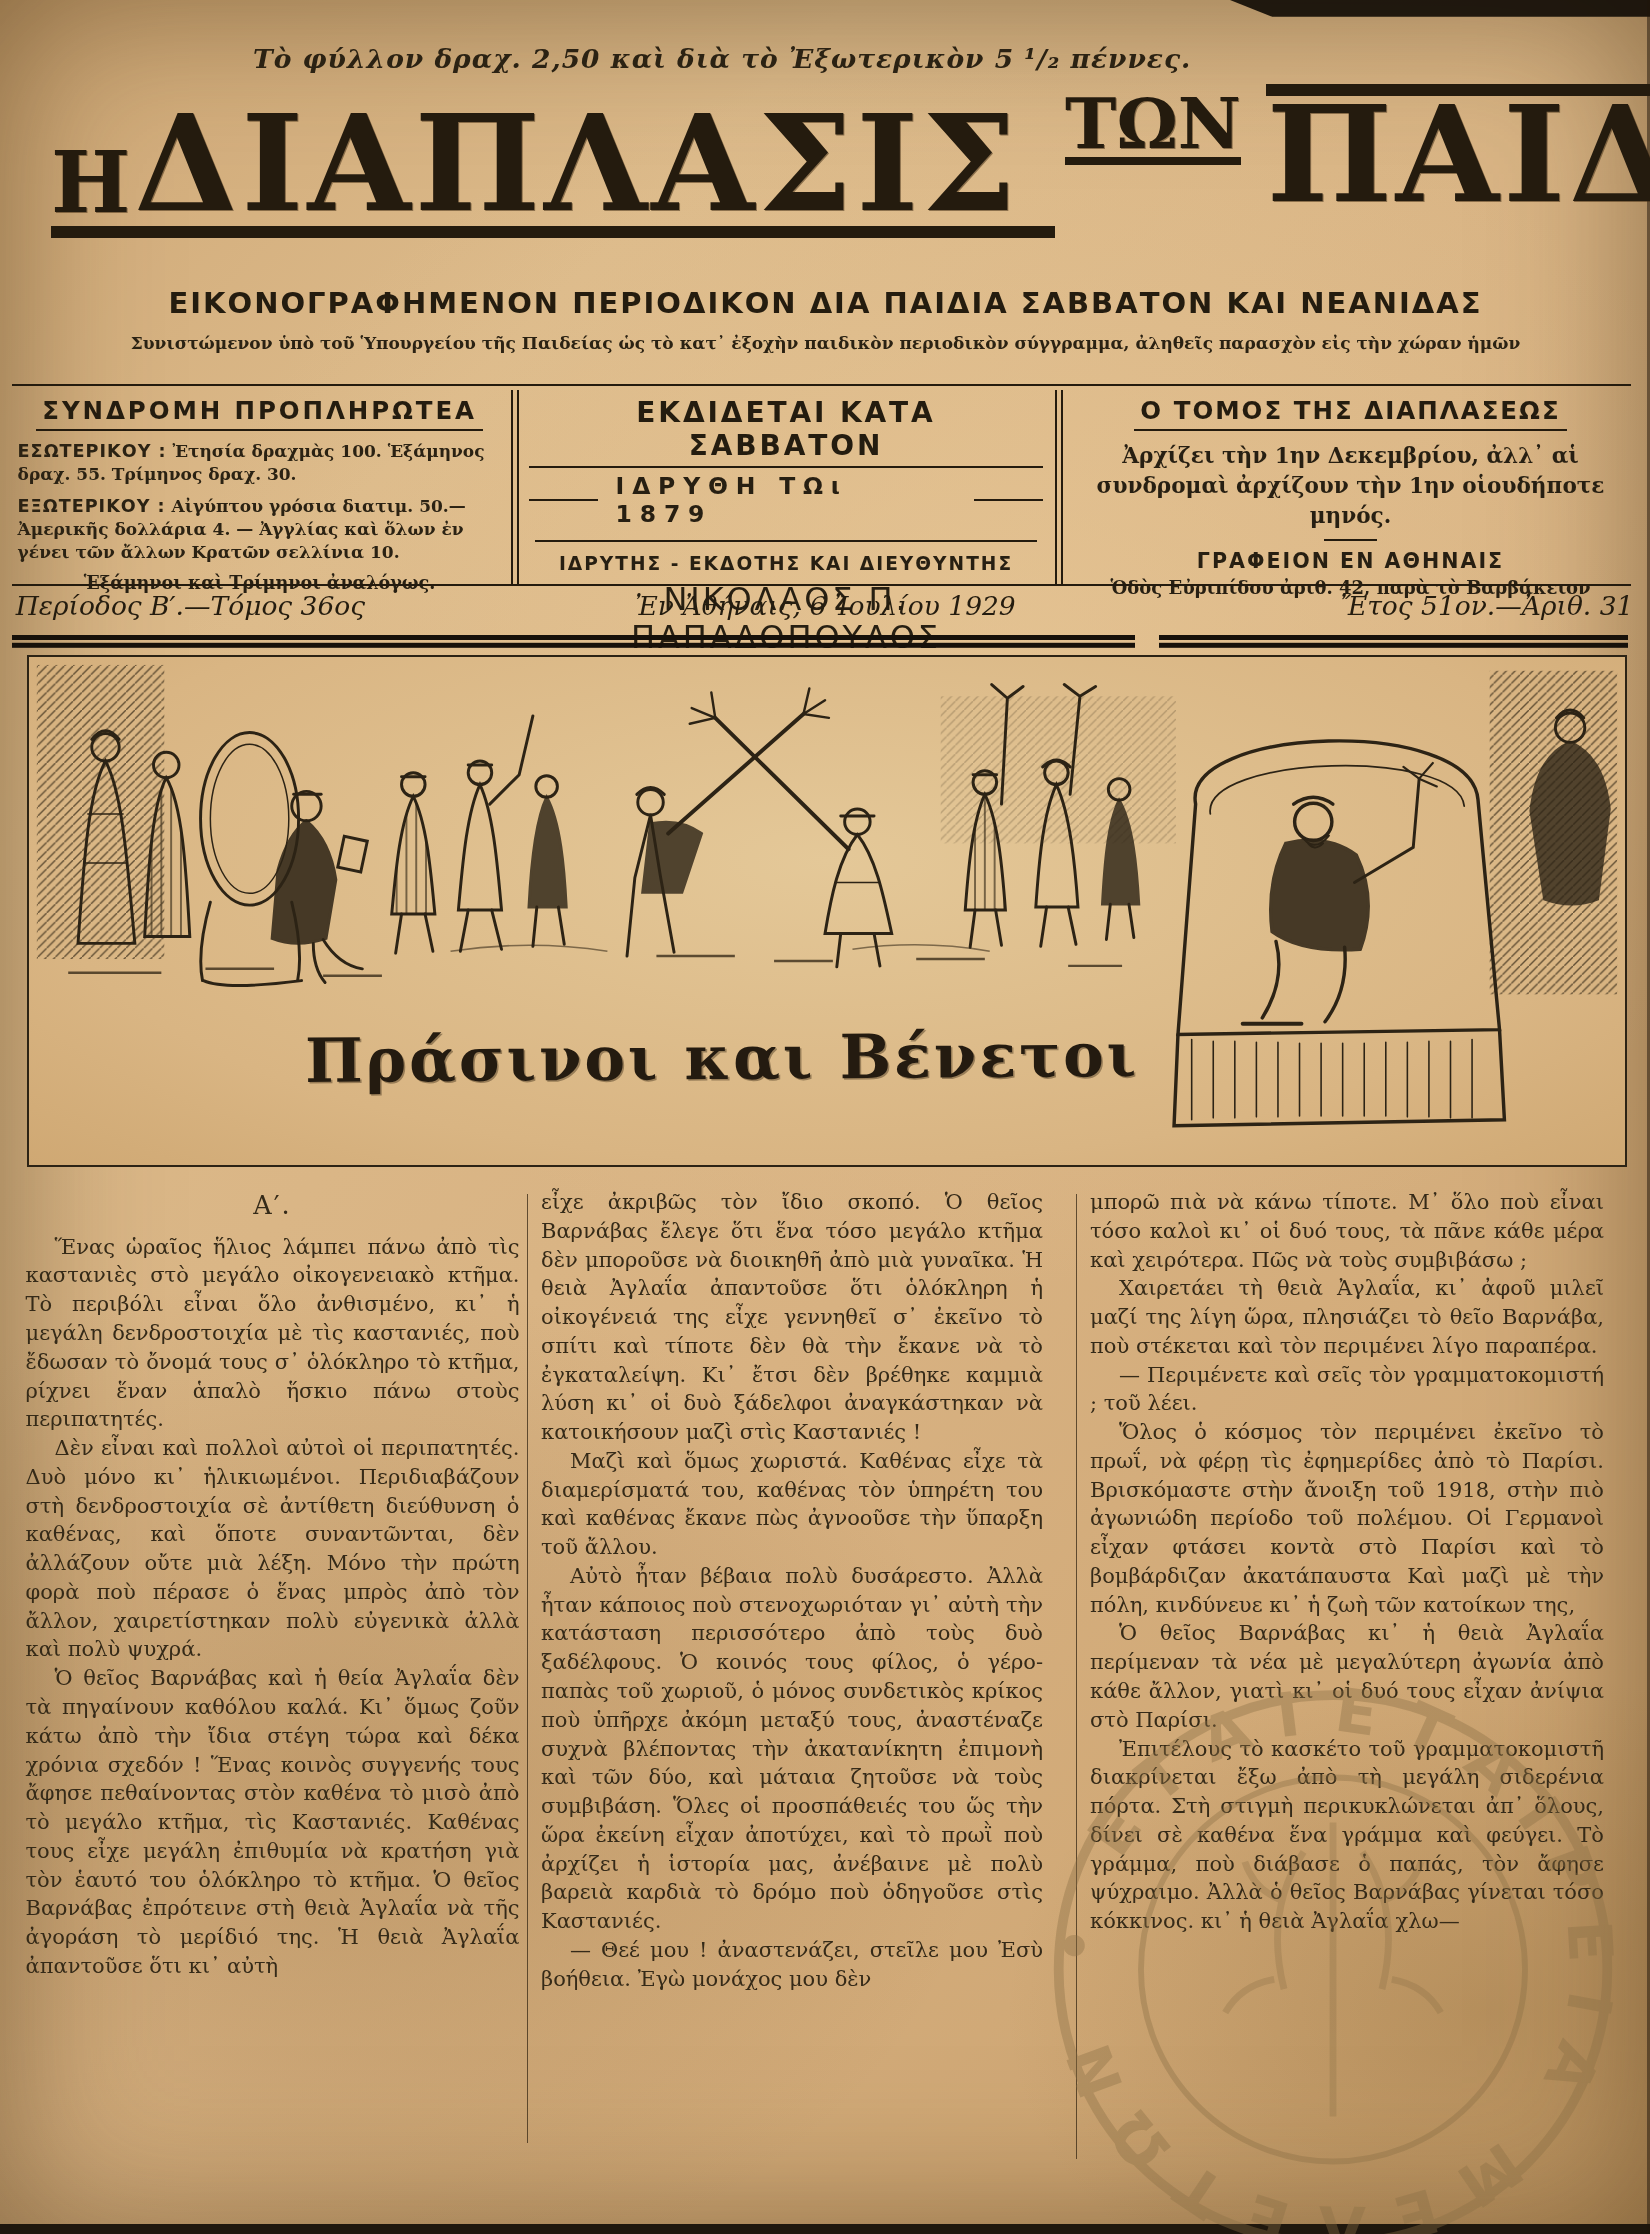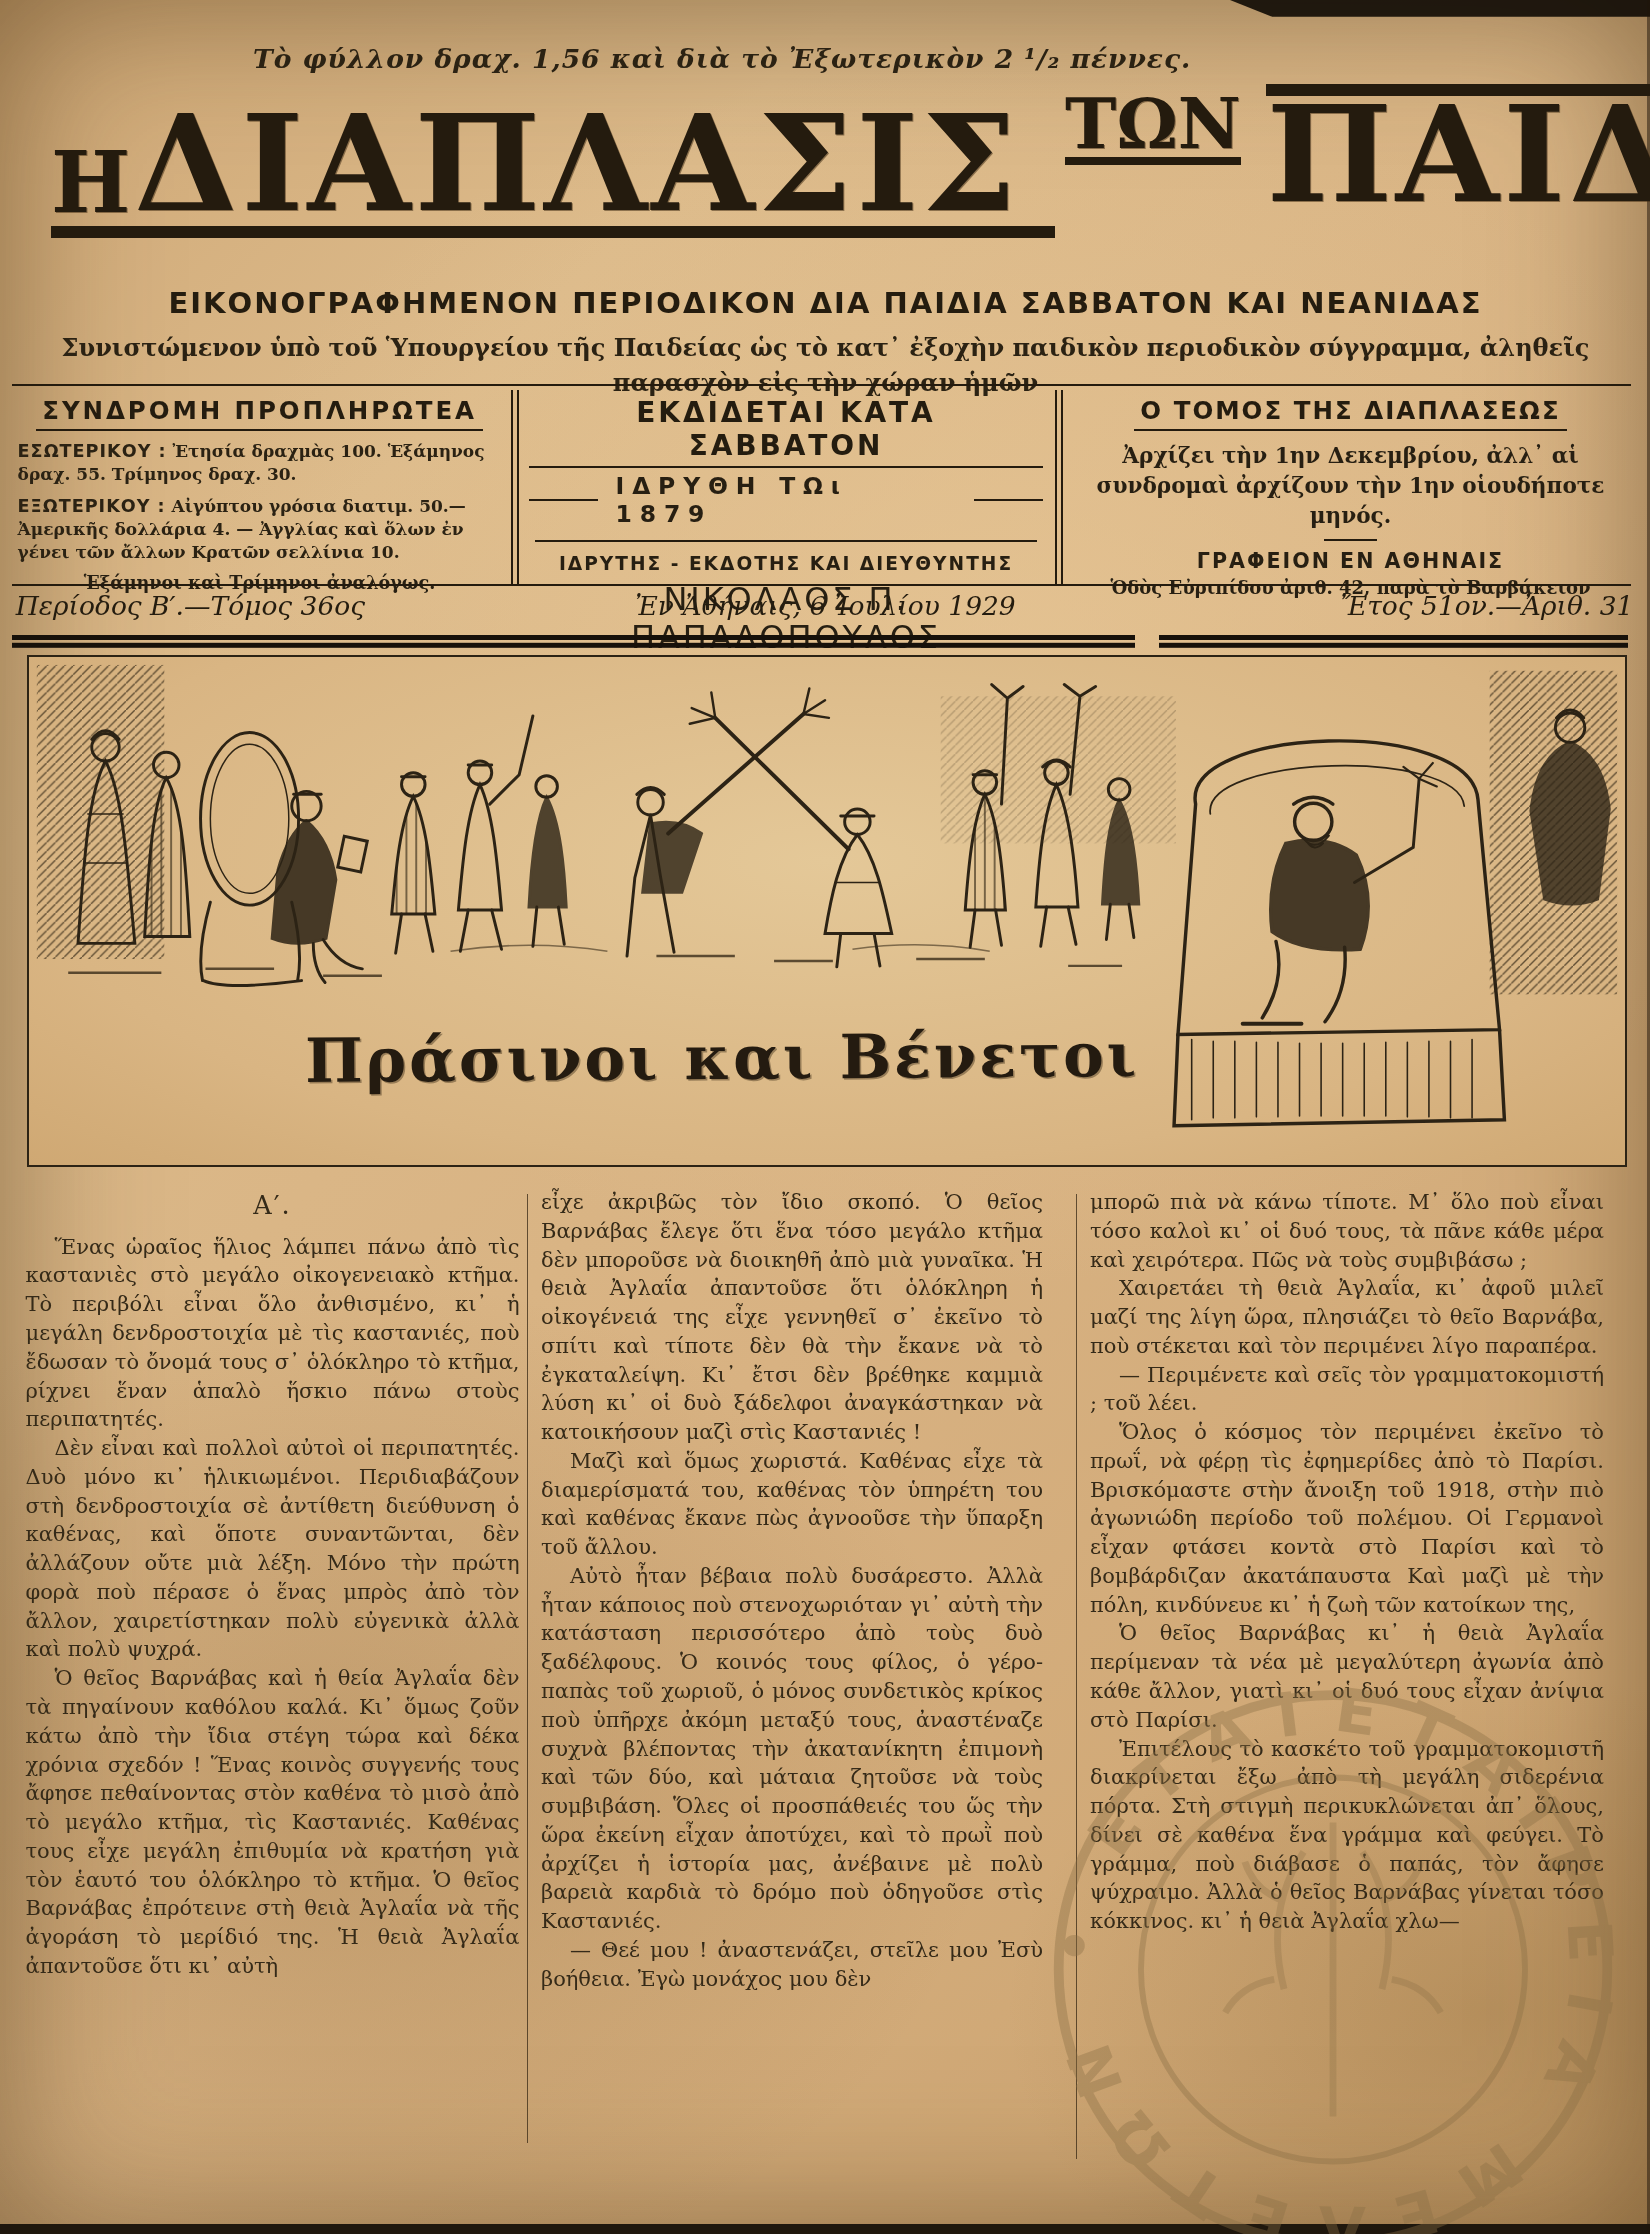--- a/index.html
+++ b/index.html
@@ -23,21 +23,21 @@
     font-weight:700;color:#241b0e;text-shadow:1px 1px 0 rgba(60,40,15,.5);}
   .mh-left{display:flex;align-items:flex-end;border-bottom:12.7px solid #241b0e;padding:0 35px 7.8px 0;}
   .mh-eta{font-size:84px;line-height:.85;margin-right:3.9px;}
   .mh-w1{font-size:133px;line-height:.82;letter-spacing:3.9px;}
   .mh-ton{font-size:69px;line-height:.8;margin:0 25.5px 73px 9.8px;border-bottom:8.8px solid #241b0e;padding-bottom:5.9px;}
   .mh-w3{font-size:133px;line-height:.82;letter-spacing:3.9px;border-top:12.7px solid #241b0e;padding-top:3.9px;margin-bottom:29px;}
 
   .subtitle{position:absolute;top:286px;left:0;width:100%;text-align:center;
     font-family:"DejaVu Sans",sans-serif;font-weight:700;font-size:29px;letter-spacing:2px;color:#241c0f;}
   .endorse{position:absolute;top:331px;left:59px;width:1533px;text-align:center;
-    font-weight:700;font-size:24px;line-height:1.45;color:#2b2213;}
+    font-weight:700;font-size:17px;line-height:1.45;color:#2b2213;}
 
   .rule{position:absolute;left:11.8px;width:1619px;background:#241b0e;height:2px;}
   .r1{top:384px;} .r2{top:584px;height:2px;}
   .vsep{position:absolute;top:390px;height:194px;width:0;border-left:2px solid #241b0e;border-right:2px solid #241b0e;padding-left:3.9px;background:transparent;}
   .vs1{left:511px;} .vs2{left:1055px;}
   .ibox{position:absolute;top:396px;}
   .ibox-l{left:17.6px;width:484px;} .ibox-m{left:529px;width:514px;} .ibox-r{left:1070px;width:561px;}
   .ib-title{font-family:"DejaVu Sans",sans-serif;font-weight:700;text-align:center;color:#241c0f;}
   .ib-title .tin{display:inline-block;border-bottom:2.9px double #241b0e;padding:0 5.9px 3.9px;}
   .ibox-l .ib-title{font-size:24.5px;letter-spacing:2.9px;}
@@ -84,21 +84,21 @@
 </style>
 </head>
 <body>
 
 <div class="page">
 
   <div class="scan-edge-top-right"></div>
   <div class="scan-edge-bottom"></div>
   <div class="scan-edge-right"></div>
 
-  <div class="price-line">Τὸ φύλλον δραχ. 1,56 καὶ διὰ τὸ Ἐξωτερικὸν 2 ¹/₂ πέννες.</div>
+  <div class="price-line">Τὸ φύλλον δραχ. 2,50 καὶ διὰ τὸ Ἐξωτερικὸν 5 ¹/₂ πέννες.</div>
 
   <div class="masthead">
     <span class="mh-left">
       <span class="mh-eta">Η</span>
       <span class="mh-w1">ΔΙΑΠΛΑΣΙΣ</span>
     </span>
     <span class="mh-ton">ΤΩΝ</span>
     <span class="mh-w3">ΠΑΙΔΩΝ</span>
   </div>
 

